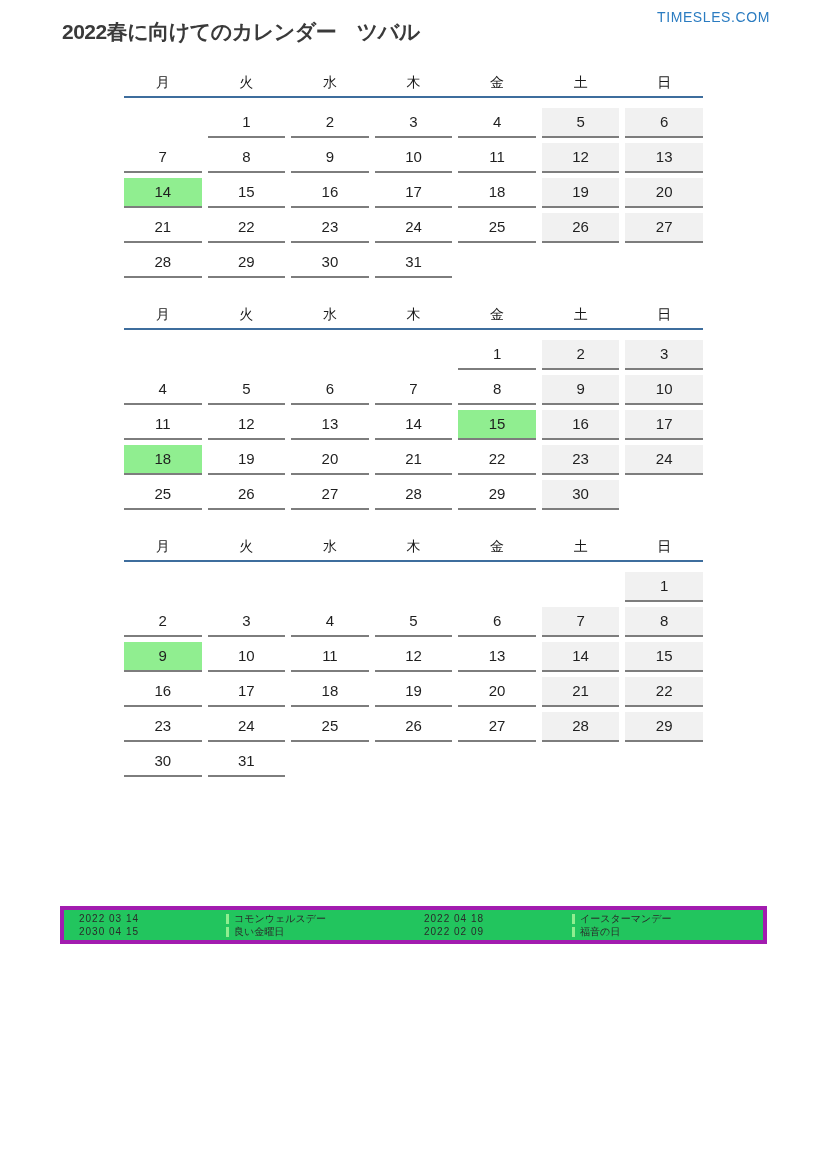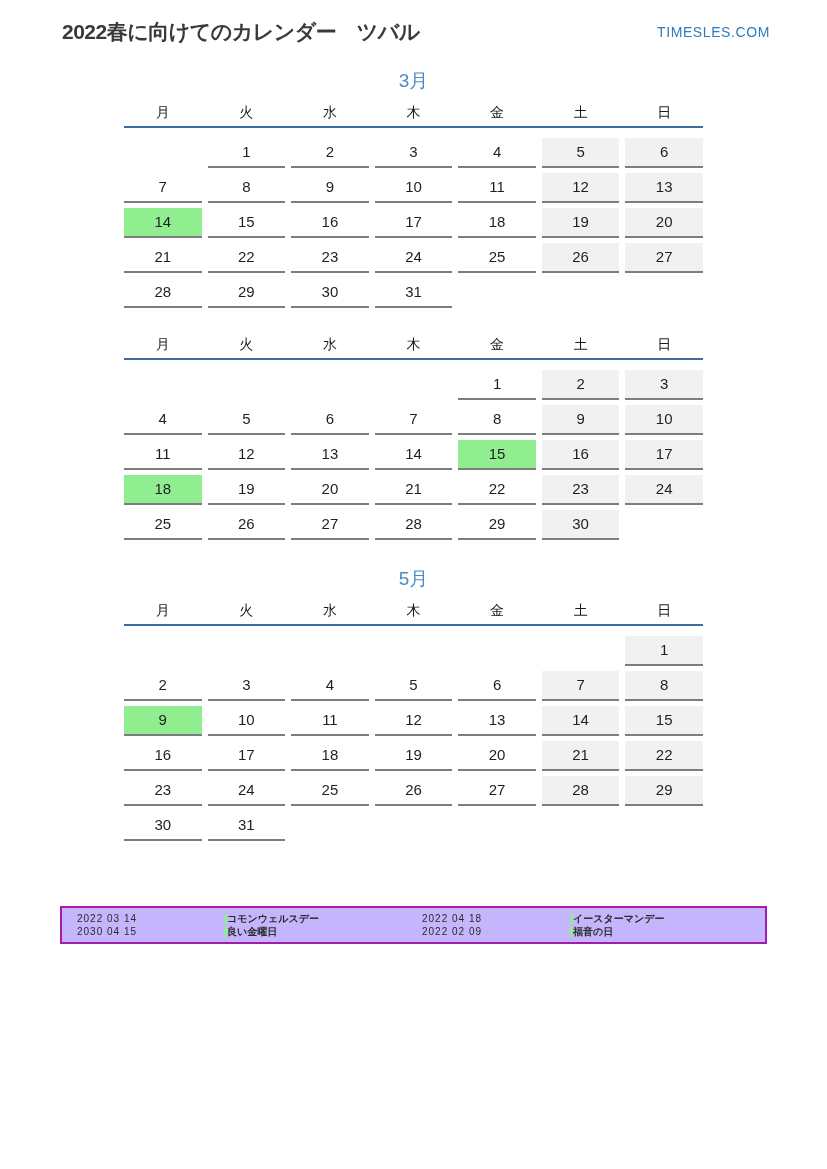--- a/index.html
+++ b/index.html
@@ -8,21 +8,21 @@
     position:relative; width:827px; height:1169px; background:#fff;
     font-family:"Liberation Sans", sans-serif; overflow:hidden;
   }
   
   .page-title {
     position:absolute; left:62px; top:18px;
     font-size:21px; font-weight:bold; color:#3a3a3a; letter-spacing:-0.5px;
     white-space:nowrap;
   }
   .site-logo {
-    position:absolute; right:57px; top:24px;
+    position:absolute; right:57px; top:9px;
     font-size:14px; color:var(--logo-blue,#2b7cc1); letter-spacing:0.6px;
     text-decoration:none; cursor:pointer; white-space:nowrap;
   }
   
   .months { position:absolute; left:124px; top:66px; width:579px; }
   .month { margin-bottom:24px; }
   .month-title {
     text-align:center; font-size:19px; color:var(--month-blue,#4a8bc7);
     height:30px; line-height:30px;
   }
@@ -41,38 +41,37 @@
     height:30px; line-height:27px; text-align:center;
     font-size:15px; color:#1f1f1f;
     border-bottom:2px solid var(--cell-border,#7d7d7d);
   }
   .cell.empty { border-bottom:none; background:transparent; }
   .cell.weekend { background:var(--weekend-gray,#f1f1f1); }
   .cell.holiday { background:var(--holiday-green,#90ee90); }
   
   .legend {
     position:absolute; left:60px; top:906px; width:707px; height:38px;
-    border:2px solid #a21caf; background:#c4b5fd;
+    border:4px solid #a21caf; background:#22c55e;
     display:grid; grid-template-columns:147px 198px 148px 1fr;
     grid-template-rows:13px 13px; align-content:center;
     padding-left:15px; font-size:10px; color:#2a2a2a;
   }
   .legend-date { line-height:13px; letter-spacing:1px; white-space:nowrap; }
-  .legend-label { display:flex; align-items:center; line-height:13px; white-space:nowrap;font-weight:bold; }
+  .legend-label { display:flex; align-items:center; gap:5px; line-height:13px; white-space:nowrap; }
   .legend-bar { display:inline-block; width:3px; height:10px; background:var(--marker-green,#90ee90); flex:0 0 auto; }
 </style>
 </head>
 <body>
 
 <div class="page">
   <div class="page-title">2022春に向けてのカレンダー　ツバル</div>
   <a class="site-logo">TIMESLES.COM</a>
   <div class="months" id="months">
       <section class="month">
-        <div class="month-title">3月</div>
         <div class="weekday-row">
           <div class="wd">月</div>
           <div class="wd">火</div>
           <div class="wd">水</div>
           <div class="wd">木</div>
           <div class="wd">金</div>
           <div class="wd">土</div>
           <div class="wd">日</div>
         </div>
         <div class="month-line"></div>
@@ -177,21 +176,20 @@
             <div class="cell">26</div>
             <div class="cell">27</div>
             <div class="cell">28</div>
             <div class="cell">29</div>
             <div class="cell weekend">30</div>
             <div class="cell empty"></div>
           </div>
         </div>
       </section>
       <section class="month">
-        <div class="month-title">5月</div>
         <div class="weekday-row">
           <div class="wd">月</div>
           <div class="wd">火</div>
           <div class="wd">水</div>
           <div class="wd">木</div>
           <div class="wd">金</div>
           <div class="wd">土</div>
           <div class="wd">日</div>
         </div>
         <div class="month-line"></div>

